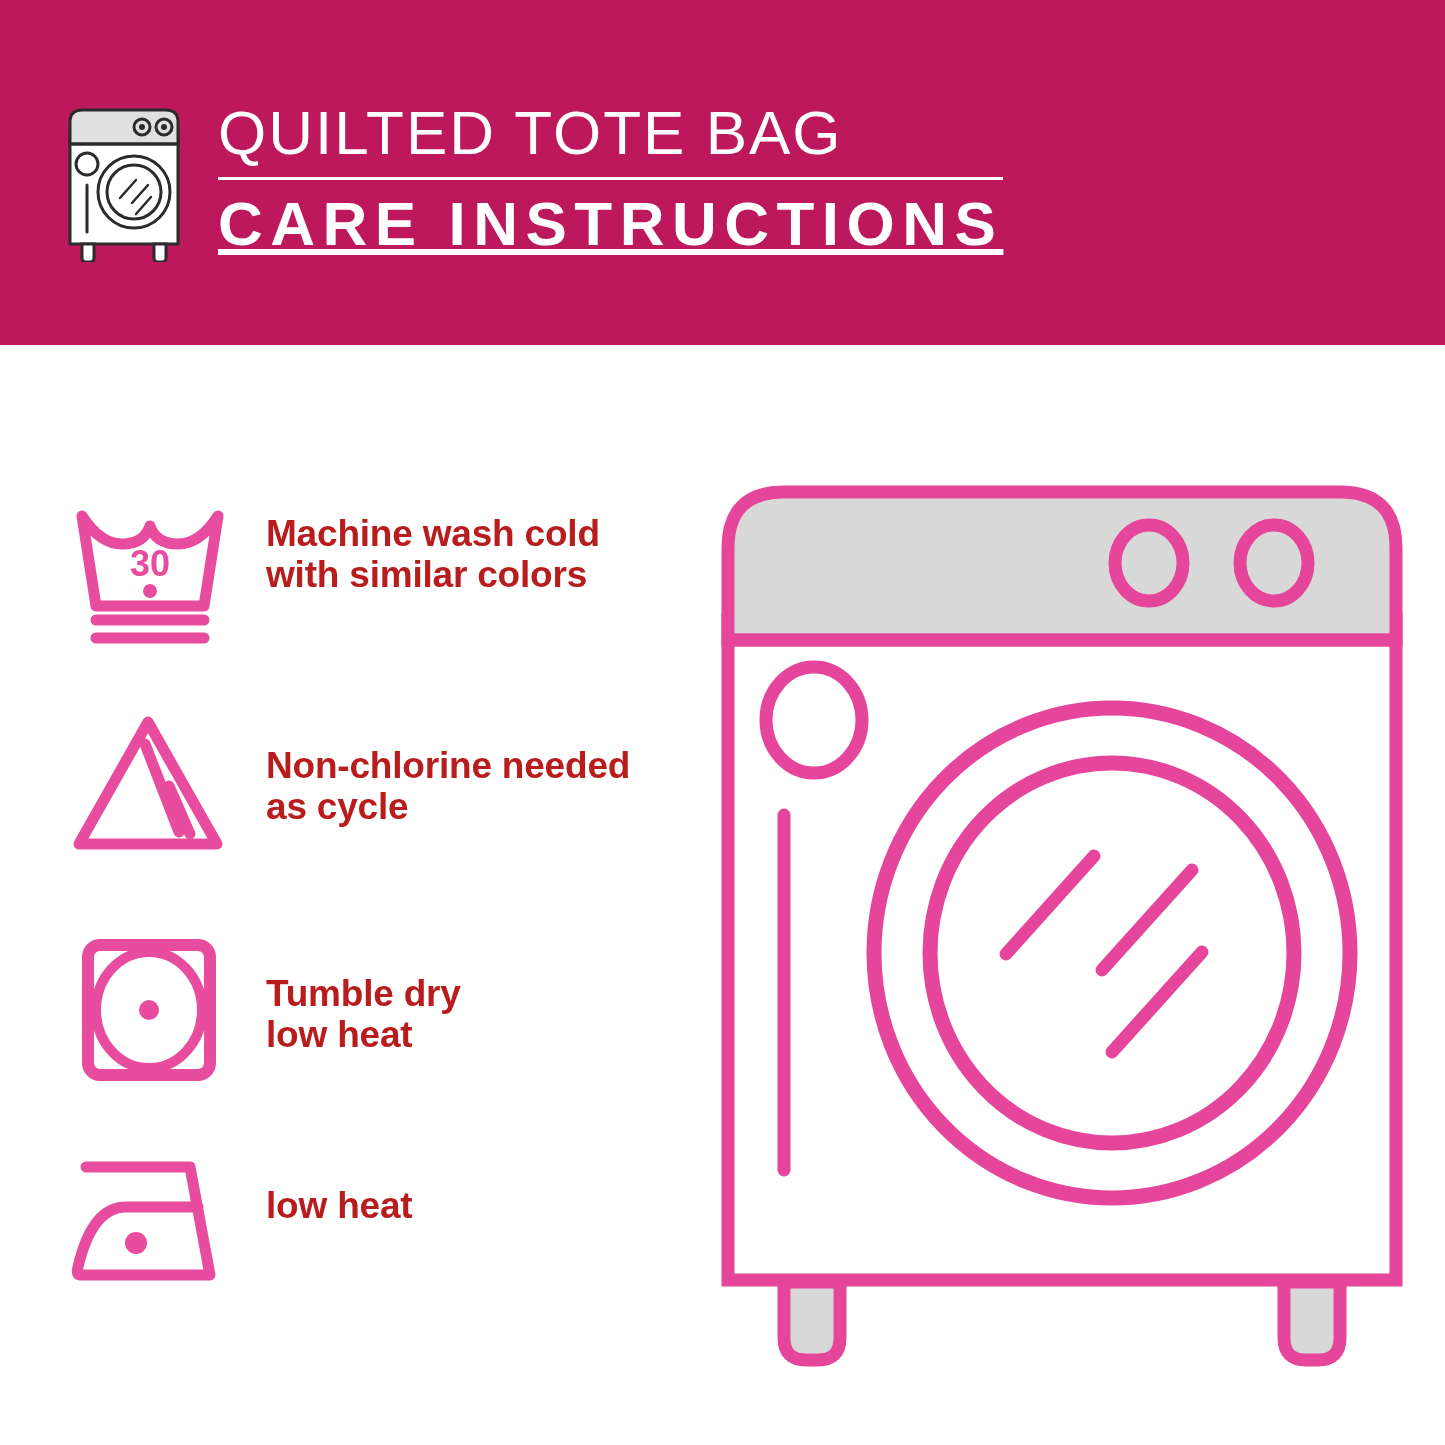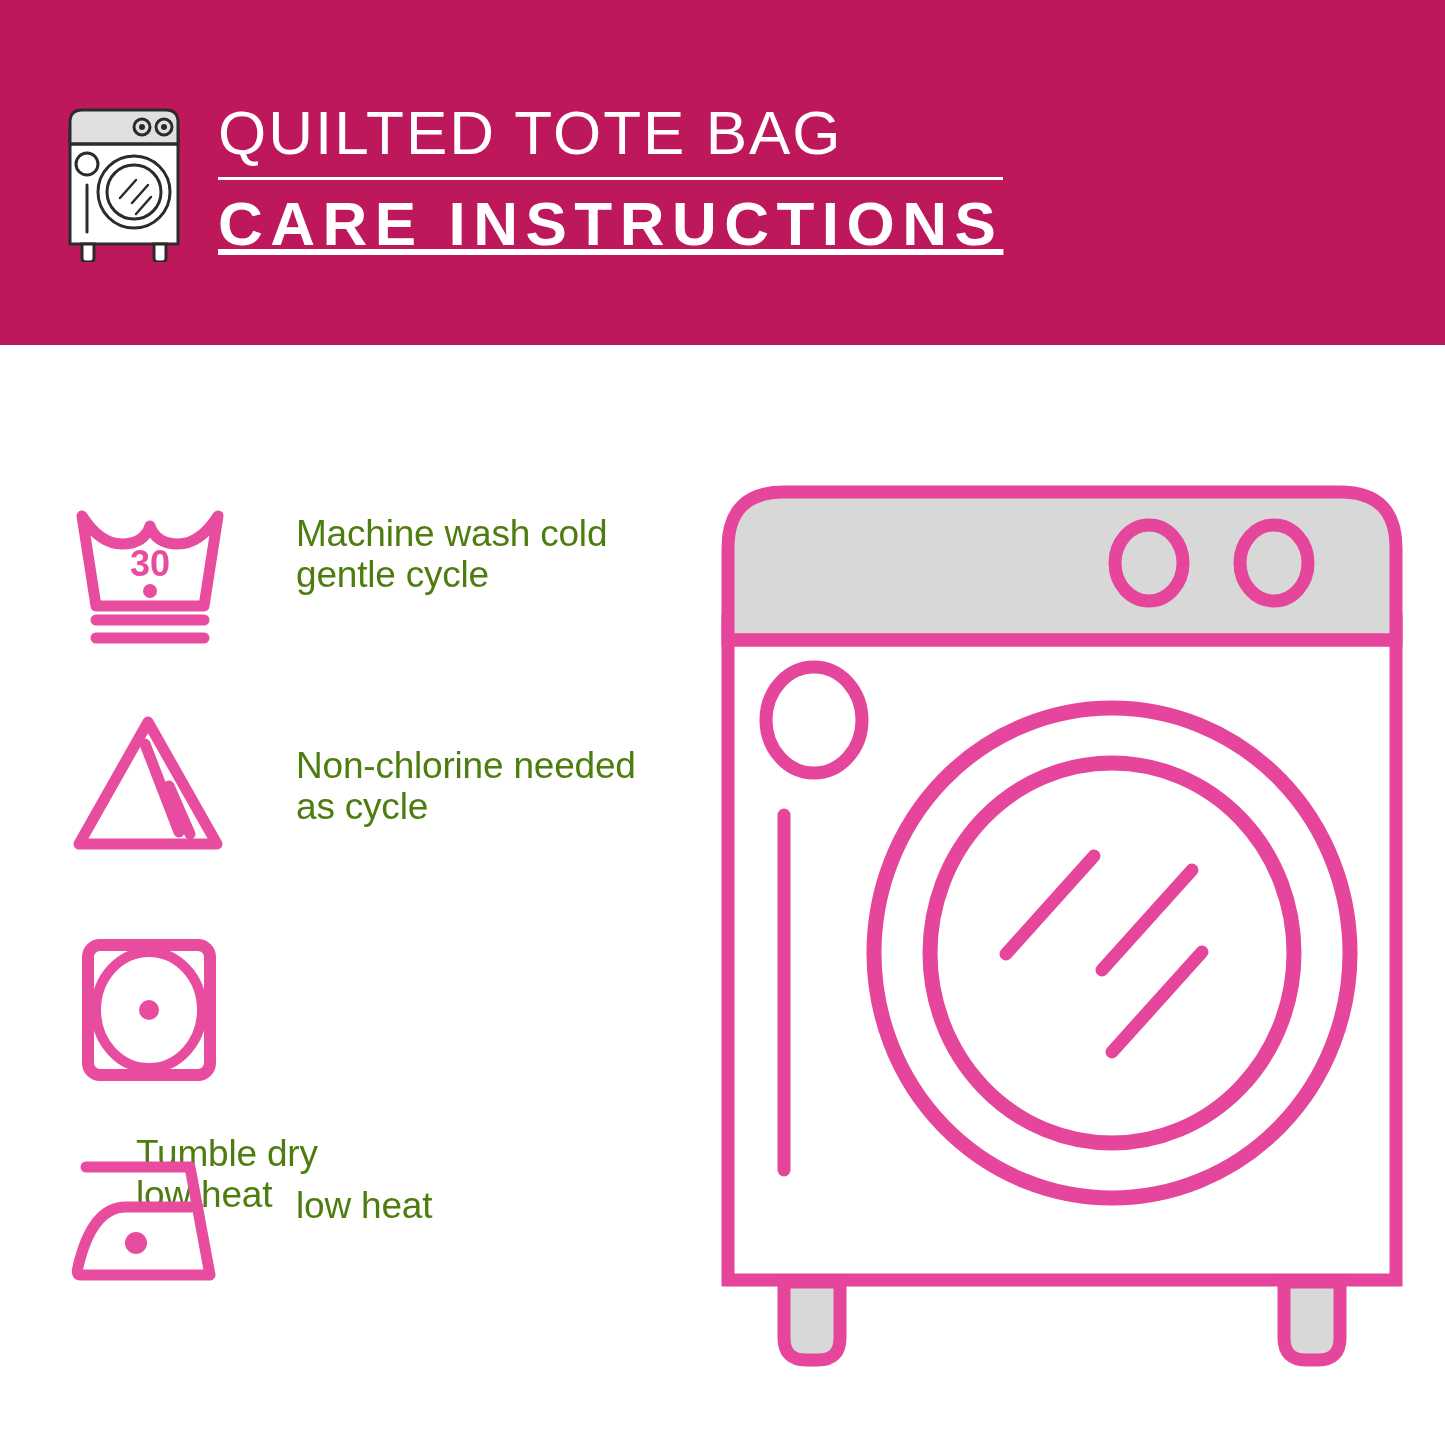--- a/index.html
+++ b/index.html
@@ -89,33 +89,33 @@
   }
   .care-symbol {
     flex: 0 0 auto;
     width: 160px;
     height: 160px;
     display: flex;
     align-items: center;
     justify-content: flex-start;
   }
   .care-text {
-    margin-left: 66px;
-    color: #4d7c0f;
+    margin-left: 36px;
+    color: #b91c1c;
     font-size: 37px;
     line-height: 41px;
-    font-weight: 400;
+    font-weight: 700;
     letter-spacing: -0.2px;
     font-family: "Liberation Sans", sans-serif;
   }
   .care-text .line { display: block; white-space: nowrap; }
 
   #row-wash   { top: 148px; }
   #row-bleach { top: 358px; }
-  #row-dry    { top: 585px; flex-direction: column; }
+  #row-dry    { top: 585px; }
   #row-iron   { top: 795px; }
 
   #row-wash .care-text   { margin-top: 20px; }
   #row-bleach .care-text { margin-top: 42px; }
   #row-dry .care-text    { margin-top: 43px; }
   #row-iron .care-text   { margin-top: 45px; }
 
   
   #washer-illustration {
     position: absolute;
@@ -178,21 +178,21 @@
         <line x1="26" y1="122" x2="134" y2="122" stroke="#e84c9e" stroke-width="11" stroke-linecap="round"></line>
         <line x1="26" y1="140" x2="134" y2="140" stroke="#e84c9e" stroke-width="11" stroke-linecap="round"></line>
 
         <text x="80" y="78" fill="#e84c9e" font-size="36" font-weight="700" text-anchor="middle" font-family="'Liberation Sans', sans-serif">30</text>
 
         <circle cx="80" cy="93" r="7" fill="#e84c9e"></circle>
       </svg>
     </div>
     <div class="care-text">
       <span class="line">Machine wash cold</span>
-      <span class="line">gentle cycle</span>
+      <span class="line">with similar colors</span>
     </div>
   </div>
 
   <div class="care-row" id="row-bleach">
     <div class="care-symbol">
       <svg width="160" height="150" viewBox="0 0 160 150">
 
         <path d="M78 14 L147 136 L9 136 Z" fill="none" stroke="#e84c9e" stroke-width="11" stroke-linejoin="round"></path>
 
         <line x1="75" y1="36" x2="109" y2="124" stroke="#e84c9e" stroke-width="11" stroke-linecap="round"></line>

